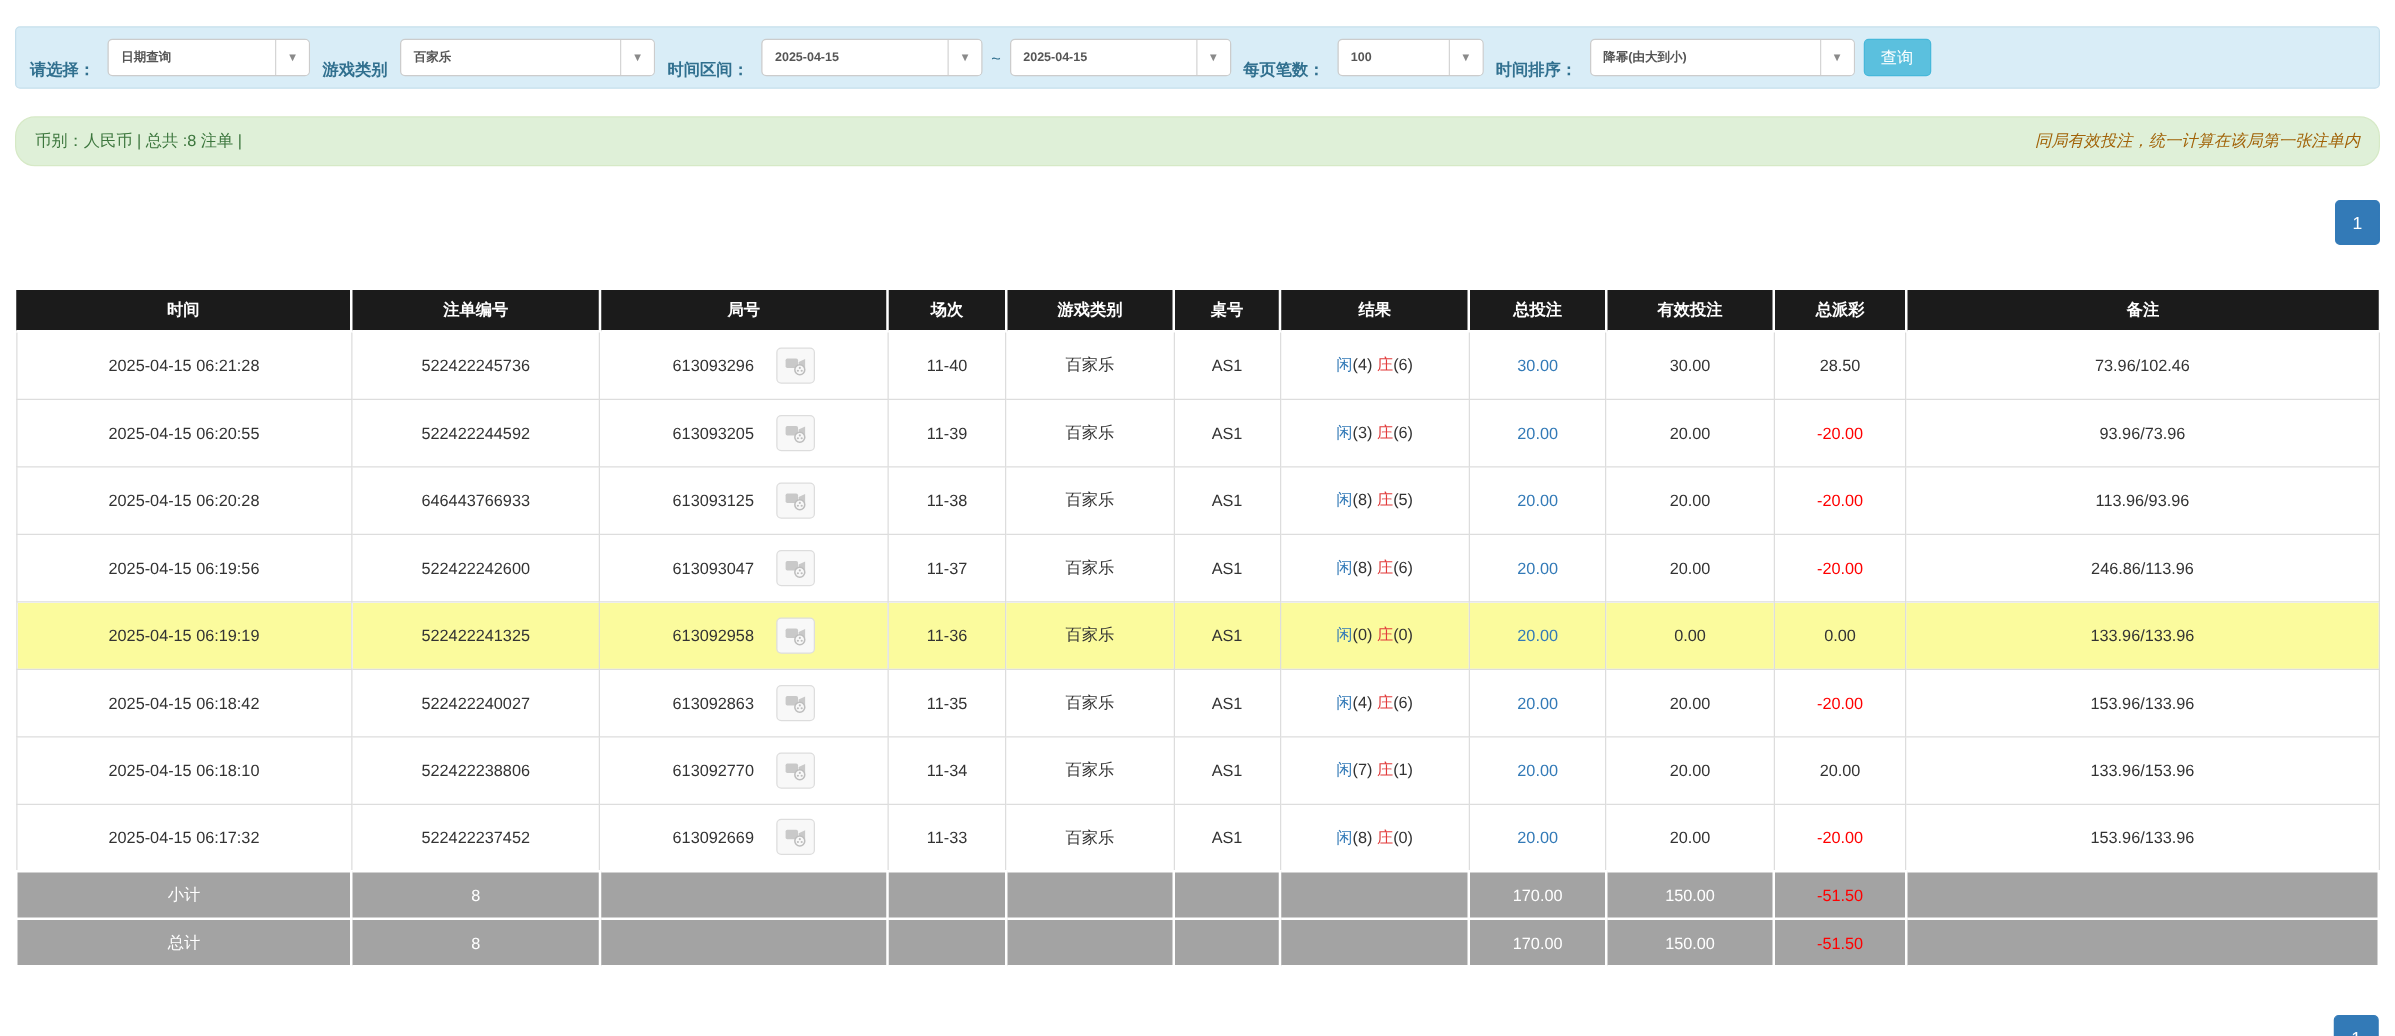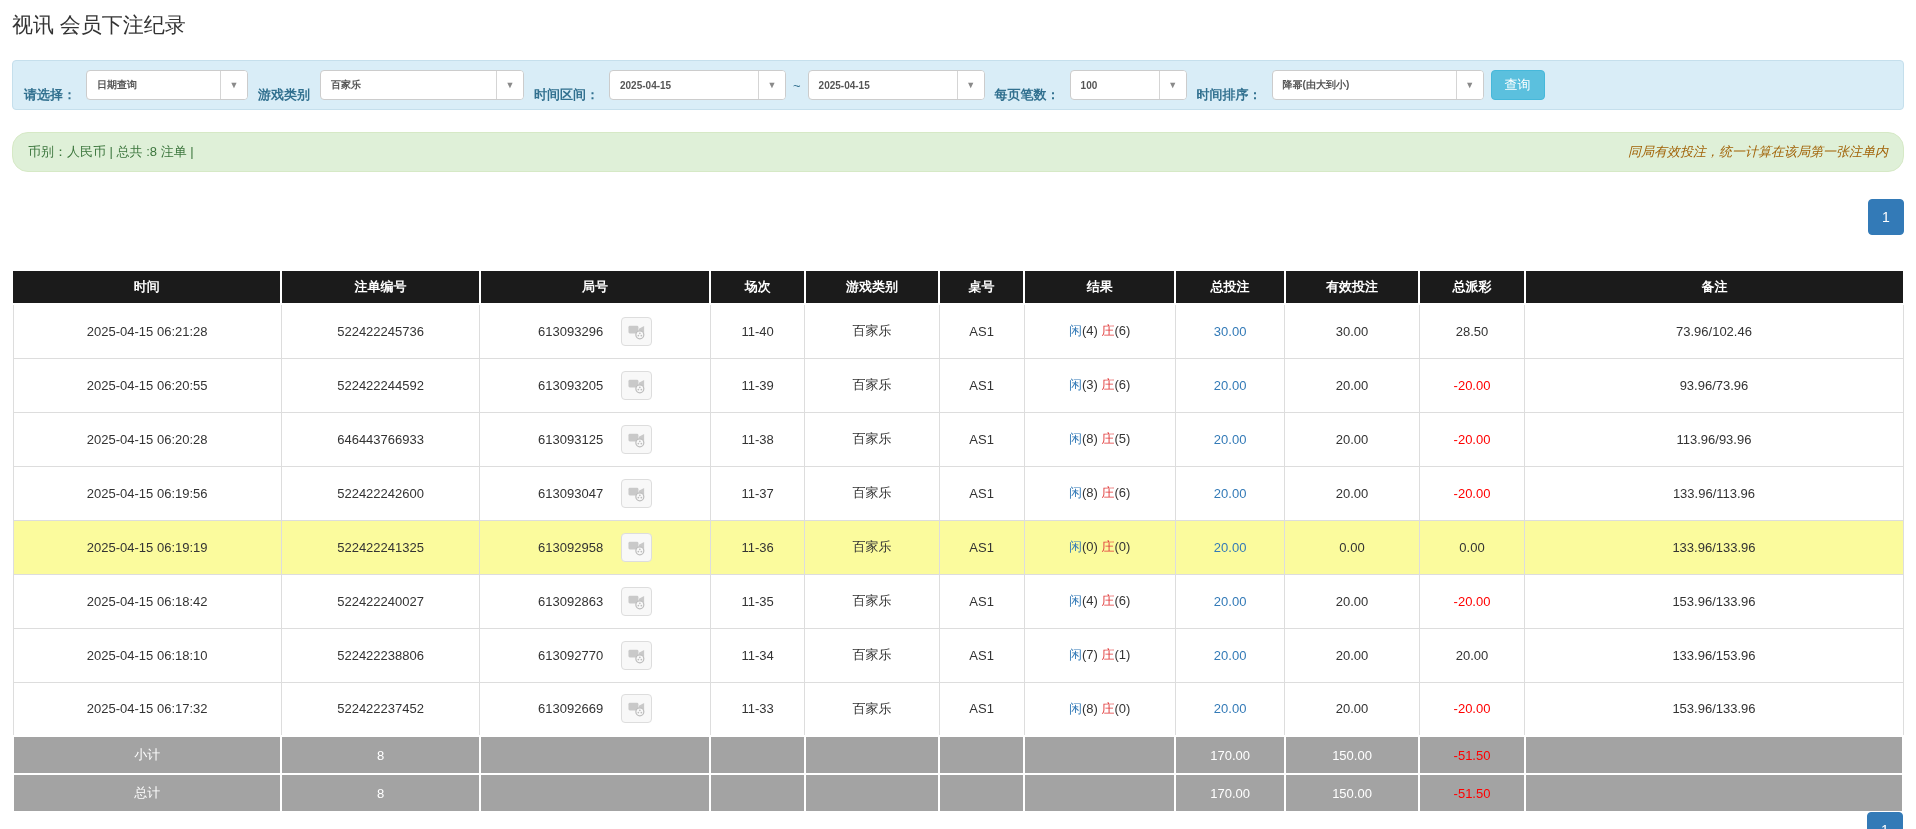--- a/index.html
+++ b/index.html
@@ -176,21 +176,20 @@
   col.c1 { width: 14.2%; } col.c2 { width: 10.5%; } col.c3 { width: 12.2%; }
   col.c4 { width: 5.0%; }  col.c5 { width: 7.1%; }  col.c6 { width: 4.5%; }
   col.c7 { width: 8.0%; }  col.c8 { width: 5.8%; }  col.c9 { width: 7.1%; }
   col.c10 { width: 5.6%; } col.c11 { width: 20.0%; }
 </style>
 </head>
 <body>
 
 <div class="wrap">
 
-  <h1 class="page-title">视讯 会员下注纪录</h1>
 
   <div class="filter-bar">
     <span class="f-label">请选择：</span>
     <div class="selectbox w-query">
       <span class="val">日期查询</span>
       <span class="arrow">▼</span>
     </div>
 
     <span class="f-label">游戏类别</span>
     <div class="selectbox w-game">
@@ -354,21 +353,21 @@
                 </svg>
               </span>
             </span></td>
           <td>11-37</td>
           <td>百家乐</td>
           <td>AS1</td>
           <td><span class="res-player">闲</span><span>(8)</span> <span class="res-banker">庄</span><span>(6)</span></td>
           <td><span class="link">20.00</span></td>
           <td>20.00</td>
           <td><span class="neg">-20.00</span></td>
-          <td>133.96/113.96</td>
+          <td>246.86/113.96</td>
         </tr>
         <tr class="highlight">
           <td>2025-04-15 06:19:19</td>
           <td>522422241325</td>
           <td><span class="round-wrap">
               <span>613092958</span>
               <span class="video-btn">
                 <svg width="18" height="17" viewBox="0 0 19 17">
                   <rect x="0.5" y="2.5" width="10.5" height="8" rx="1.5" fill="#c9c9c9"></rect>
                   <polygon points="11.5,5.5 17,2.8 17,10.2 11.5,7.5" fill="#c9c9c9"></polygon>

